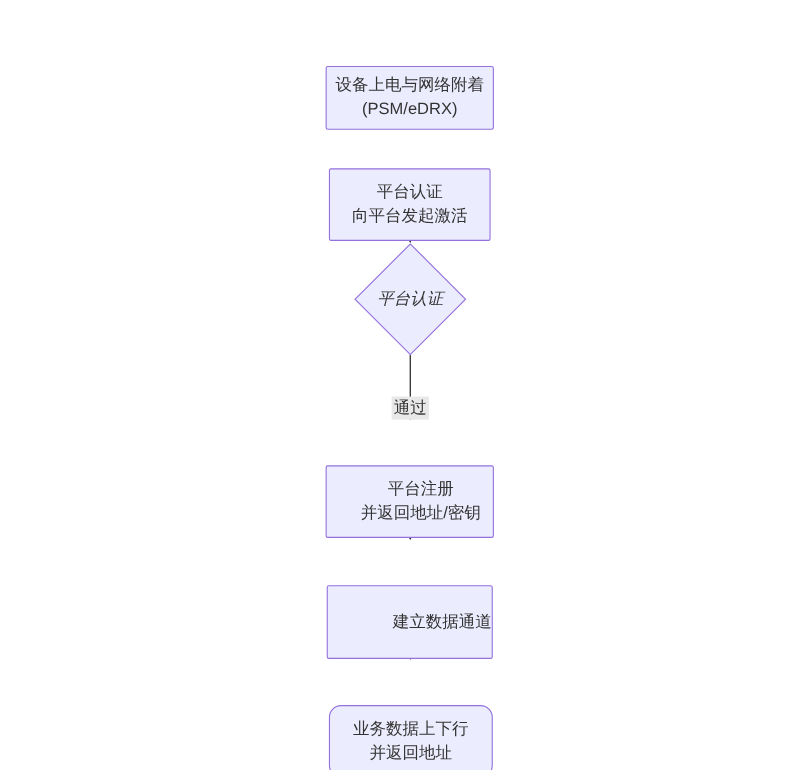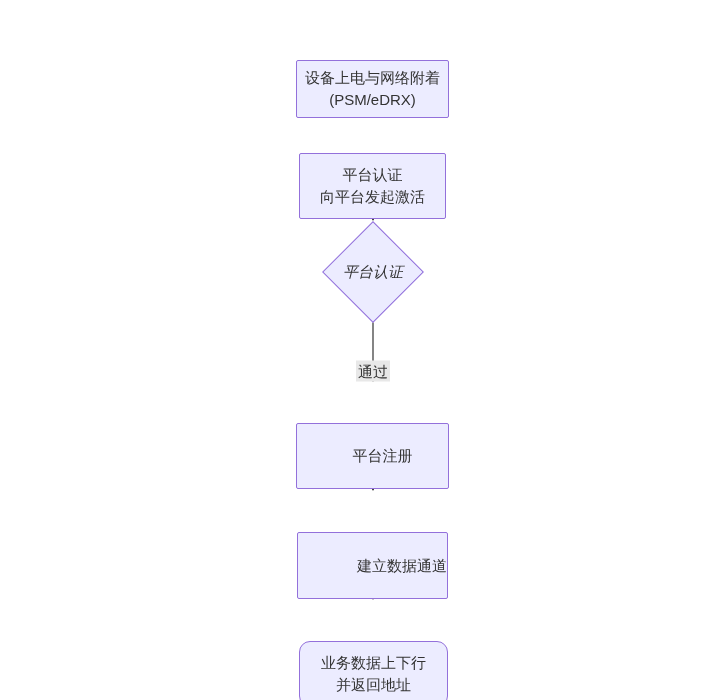--- a/index.html
+++ b/index.html
@@ -105,20 +105,21 @@
     <span>向平台发起激活</span>
   </div>
 
   <div class="diamond-shape" style="left:373px;top:272px;"></div>
   <div class="diamond-label" style="left:373px;top:272px;">平台认证</div>
 
   <div class="edge-label" style="left:373px;top:352px;margin-top:19px;">通过</div>
 
   <div class="node" style="left:296px;top:383px;width:153px;height:66px;padding-left:20px;">
     <span>平台注册</span>
+    <span>并返回地址/密钥</span>
   </div>
 
   <div class="node" style="left:297px;top:492px;width:151px;height:67px;align-items:flex-end;">
     <span>建立数据通道</span>
   </div>
 
   <div class="node" style="left:299px;top:601px;width:149px;height:66px;border-radius:11px;">
     <span>业务数据上下行</span>
     <span>并返回地址</span>
   </div>

